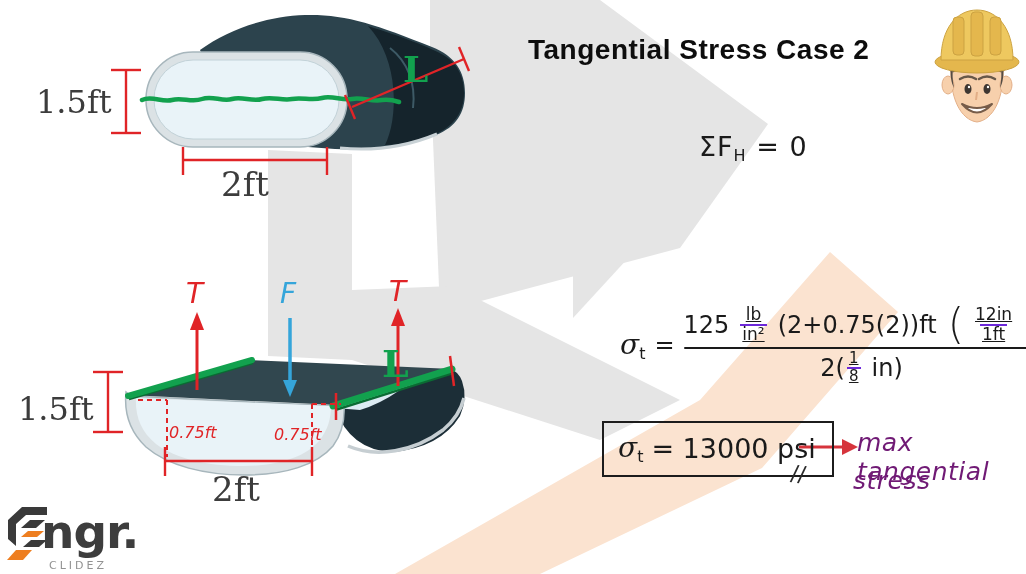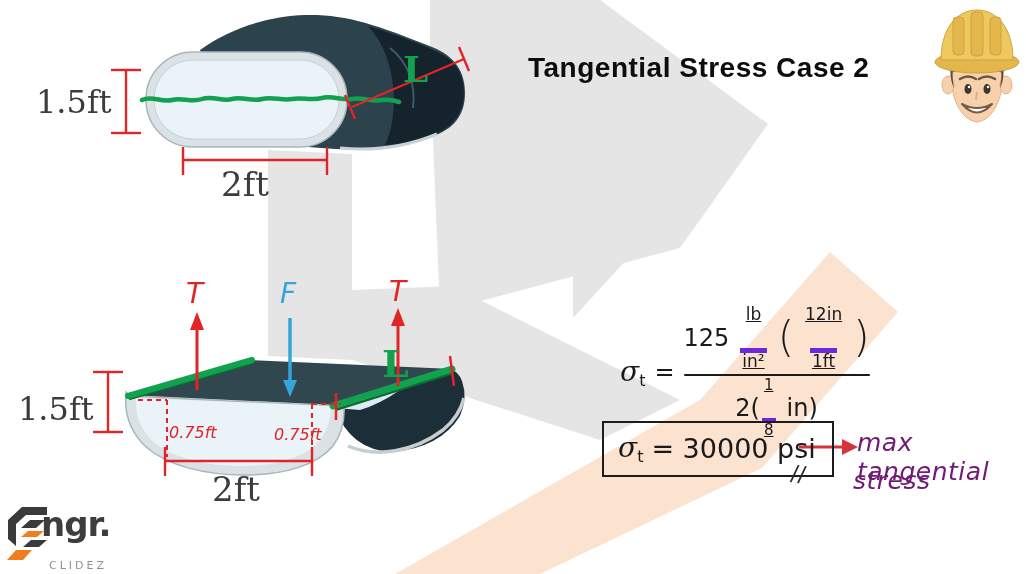--- a/index.html
+++ b/index.html
@@ -1,47 +1,47 @@
 <!DOCTYPE html>
 <html><head>
 <meta charset="utf-8">
 <style>
   * { margin:0; padding:0; box-sizing:border-box; }
   body { background:#fff; }
   .page { position:relative; width:1026px; height:574px; background:#ffffff; overflow:hidden;
           font-family:"DejaVu Sans", sans-serif; }
   .abs { position:absolute; }
   .title { left:528px; top:34px; font-family:"Liberation Sans", sans-serif;
-           font-weight:bold; font-size:28px; color:#0d0d0d; letter-spacing:0.5px;margin-top:18px; }
+           font-weight:bold; font-size:28px; color:#0d0d0d; letter-spacing:0.5px; }
   .hw { font-family:"DejaVu Sans", sans-serif; color:#1a1a1a; }
   .eq1 { left:699px; top:131px; font-size:27px; letter-spacing:1px; }
   .eq2 { left:710px; top:190px; font-size:27px; letter-spacing:3px; }
   .eq3 { left:612px; top:254px; font-size:25px; white-space:nowrap; }
   sub.h { font-size:16px; vertical-align:-5px; }
   .rho { font-family:"DejaVu Serif", serif; font-style:italic; font-size:28px; }
   .sigma { font-family:"DejaVu Serif", serif; font-style:italic; font-size:28px; }
   .strikeL { position:relative; display:inline-block; }
   .strikeL::after { content:""; position:absolute; left:2px; right:2px; top:47%;
                     height:3px; background:#d6343c; transform:rotate(-58deg); border-radius:2px; }
   .eq4 { left:620px; top:306px; display:flex; align-items:center; gap:9px; }
   .frac { display:inline-flex; flex-direction:column; align-items:center; line-height:1.05;text-decoration:underline; }
-  .frac .bot { border-top:5px solid #6d28d9; padding:0 2px;margin-top:24px; }
+  .frac .bot { border-top:2px solid #6d28d9; padding:0 2px; }
   .mini { font-size:17px; }
   .bigfrac { display:inline-flex; flex-direction:column; align-items:center; }
   .bigfrac .num { display:flex; align-items:center; gap:11px; font-size:24px; }
   .bigfrac .bar { width:100%; height:2.5px; background:#1a1a1a; margin:3px 0 2px 0; border-radius:2px; }
   .bigfrac .den { display:flex; align-items:center; font-size:24px; gap:2px; }
   .paren { font-size:42px; font-weight:200; line-height:0.9; }
   .ansbox { left:602px; top:421px; border:2.5px solid #1c1c1c; padding:8px 16px 9px 14px;
             display:flex; align-items:center; gap:8px; font-size:27px; background:transparent; }
   .tickmark { left:791px; top:461px; font-size:22px; color:#2a2a2a; transform:rotate(8deg); }
   .redhw { color:#701a75; font-style:italic; font-size:25px; letter-spacing:0.5px; }
   .ann1 { left:857px; top:428px; }
   .ann2 { left:853px; top:466px; }
-  .logo-brand { left:41px; top:504px; font-size:34px; font-weight:bold; color:#3d3d3d; letter-spacing:-1px; }
+  .logo-brand { left:41px; top:504px; font-size:47px; font-weight:bold; color:#3d3d3d; letter-spacing:-1px; }
   .logo-sub { left:49px; top:559px; font-size:11px; color:#929292; letter-spacing:3px; }
   svg text { user-select:none; }
   .serifdim { font-family:"DejaVu Serif", serif; fill:#3c3c3c; }
   .hwlabel { font-family:"DejaVu Sans", sans-serif; font-style:italic; }
 </style>
 </head>
 <body>
 
 <div class="page">
 
@@ -187,33 +187,35 @@
       <path d="M 42,3 L 17,3 L 3,16 L 3,35 L 11,42 L 11,20 L 21,11 L 42,11 Z" fill="#3a3a3a"></path>
       <path d="M 40,16 L 25,16 L 16,24 L 31,24 Z" fill="#3a3a3a"></path>
       <path d="M 39,27 L 23,27 L 16,33 L 32,33 Z" fill="#ee7e20"></path>
       <path d="M 42,36 L 26,36 L 18,43 L 34,43 Z" fill="#3a3a3a"></path>
       <path d="M 27,46 L 11,46 L 2,56 L 18,56 Z" fill="#ee7e20"></path>
     </g>
   </svg>
 
   <div class="abs title">Tangential Stress Case 2</div>
 
+  <div class="abs hw eq1"><span>ΣF</span><sub class="h">H</sub><span> = 0</span></div>
 
 
 
   <div class="abs hw eq4">
     <span style="font-size:29px"><span class="sigma">σ</span><sub class="h">t</sub></span>
     <span style="font-size:24px">=</span>
     <span class="bigfrac">
       <span class="num">
         <span>125</span>
         <span class="frac mini">
           <span>lb</span>
           <span class="bot">in²</span>
         </span>
+        <span>(2+0.75(2))ft</span>
         <span class="paren">(</span>
         <span class="frac mini">
           <span>12in</span>
           <span class="bot">1ft</span>
         </span>
         <span class="paren">)</span>
       </span>
       <span class="bar"></span>
       <span class="den">
         <span>2(</span>
@@ -221,21 +223,21 @@
           <span>1</span>
           <span class="bot">8</span>
         </span>
         <span style="margin-left:9px">in)</span>
       </span>
     </span>
   </div>
 
   <div class="abs hw ansbox">
     <span><span class="sigma">σ</span><sub class="h">t</sub></span>
-    <span>= 30000 psi</span>
+    <span>= 13000 psi</span>
   </div>
   <div class="abs hw tickmark">∕∕</div>
 
   <div class="abs redhw ann1">max tangential</div>
   <div class="abs redhw ann2">stress</div>
 
   <div class="abs logo-brand">ngr.</div>
   <div class="abs logo-sub">CLIDEZ</div>
 
 </div>

